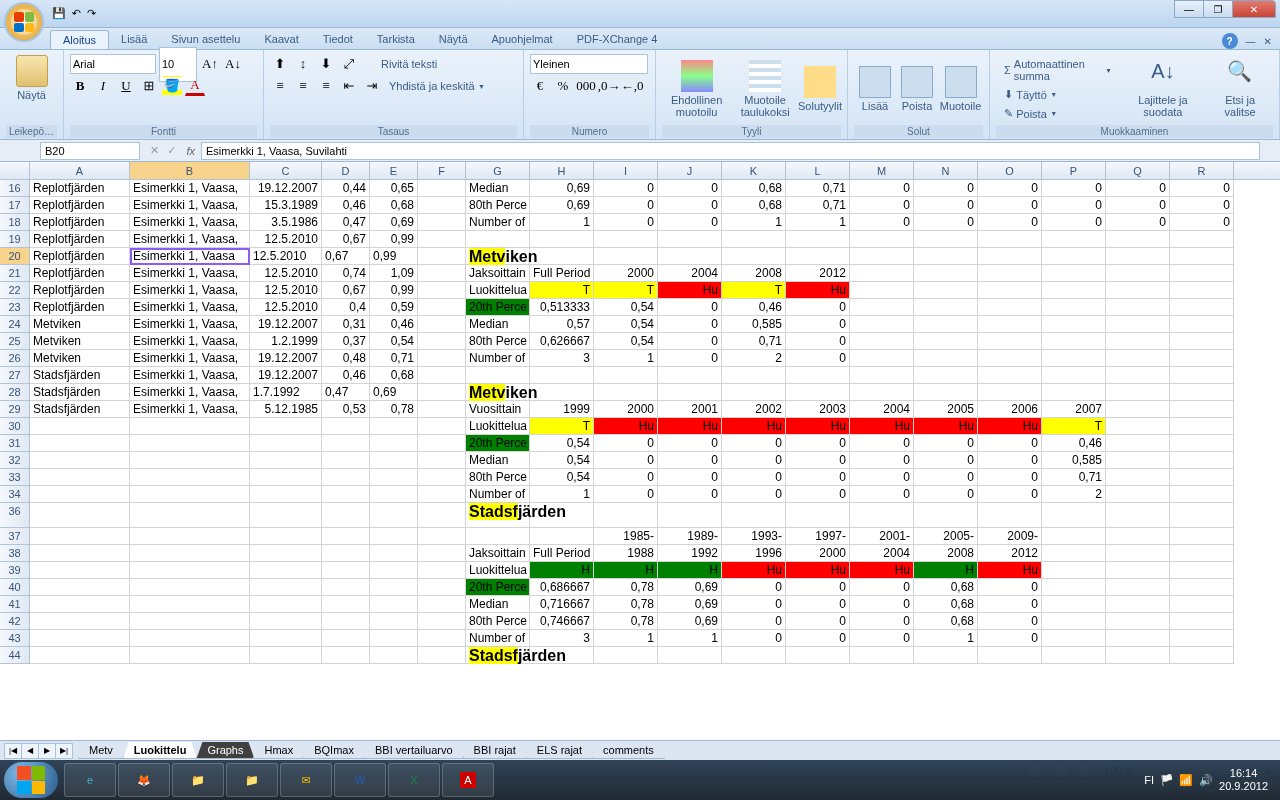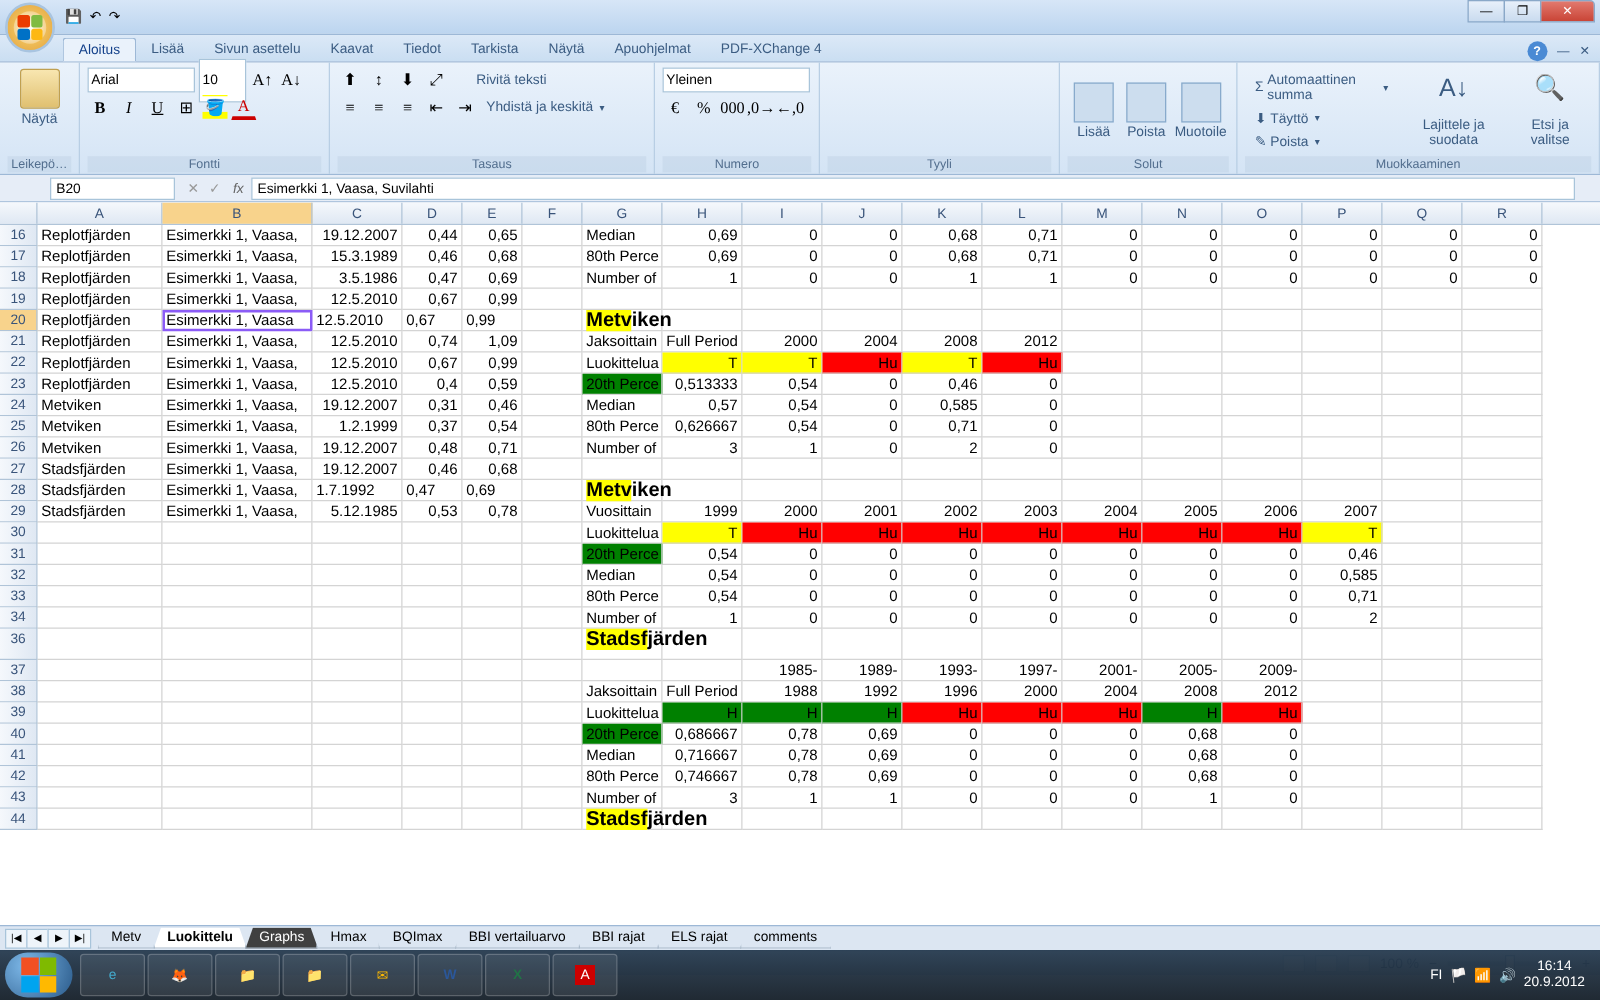--- a/index.html
+++ b/index.html
@@ -192,20 +192,34 @@
     <div class="ribbon-row">
       <span class="fmt-btn">€</span>
       <span class="fmt-btn">%</span>
       <span class="fmt-btn">000</span>
       <span class="fmt-btn">,0→</span>
       <span class="fmt-btn">←,0</span>
     </div>
     <div class="ribbon-group-label">Numero</div>
   </div>
   <div class="ribbon-group" style="width:192px">
+    <div style="display:flex;flex:1">
+      <div class="ribbon-big">
+        <div class="ribbon-big-icon" style="background:linear-gradient(#f88,#8f8,#88f)"></div>
+        <span>Ehdollinen muotoilu</span>
+      </div>
+      <div class="ribbon-big">
+        <div class="ribbon-big-icon" style="background:repeating-linear-gradient(#cde 0 4px,#fff 4px 8px)"></div>
+        <span>Muotoile taulukoksi</span>
+      </div>
+      <div class="ribbon-big">
+        <div class="ribbon-big-icon" style="background:#fd8"></div>
+        <span>Solutyylit</span>
+      </div>
+    </div>
     <div class="ribbon-group-label">Tyyli</div>
   </div>
   <div class="ribbon-group" style="width:142px">
     <div style="display:flex;flex:1">
       <div class="ribbon-big">
         <div class="ribbon-big-icon" style="background:#cde;border:1px solid #8ac"></div>
         <span>Lisää</span>
       </div>
       <div class="ribbon-big">
         <div class="ribbon-big-icon" style="background:#cde;border:1px solid #8ac"></div>

